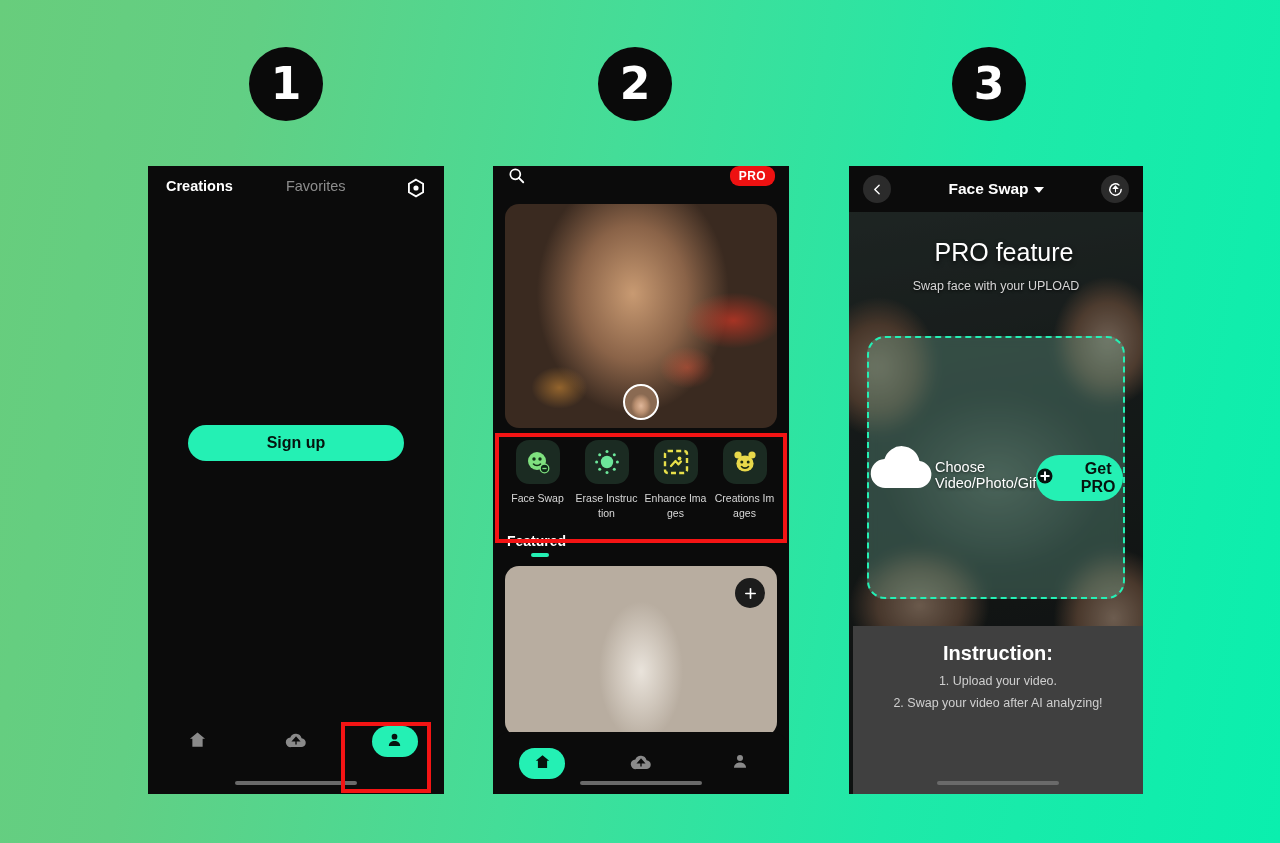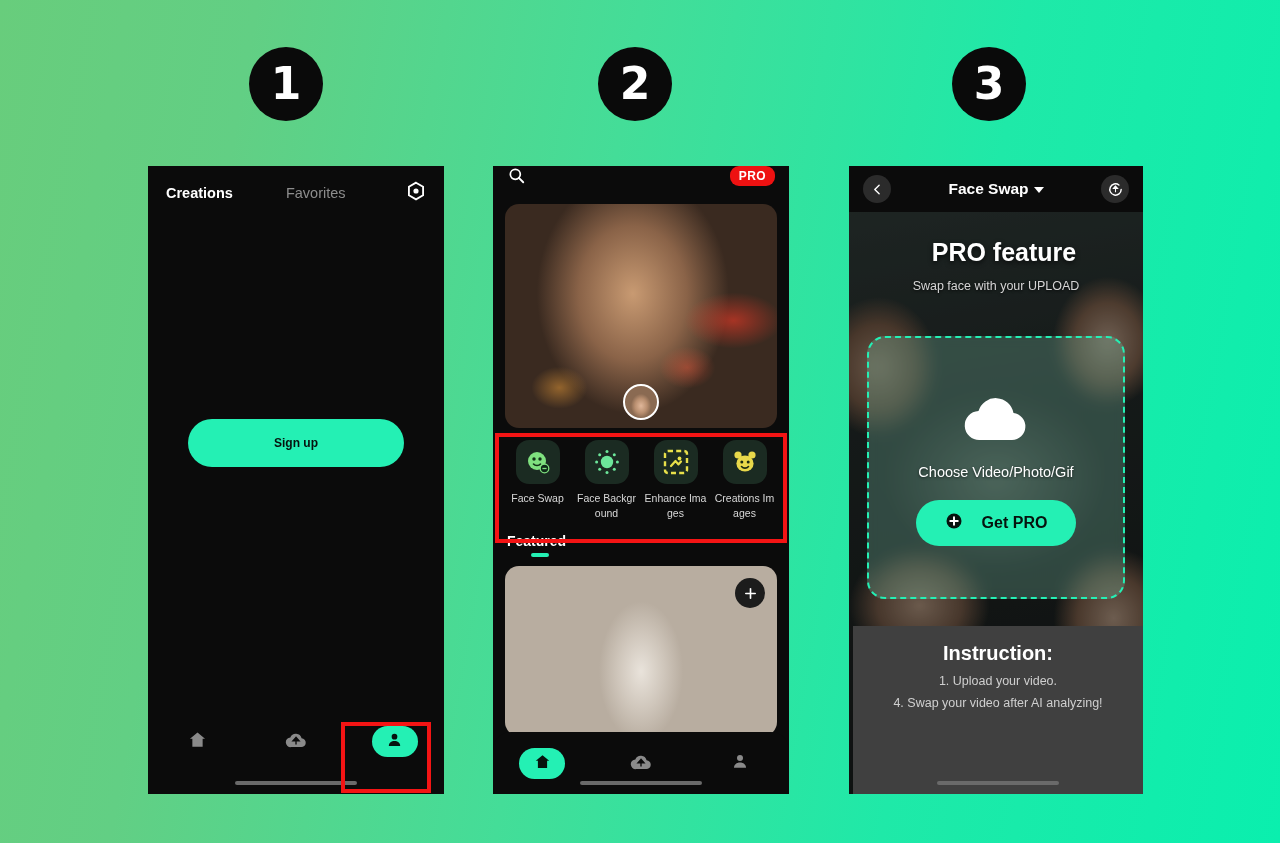--- a/index.html
+++ b/index.html
@@ -35,43 +35,43 @@
     position: absolute;
     background: #0b0b0b;
     overflow: hidden;
   }
   #phone1 { left: 148px; top: 166px; width: 296px; height: 628px; }
   #phone2 { left: 493px; top: 166px; width: 296px; height: 628px; }
   #phone3 { left: 849px; top: 166px; width: 294px; height: 628px; }
 
   
   .p1-header {
-    display: flex; align-items: center;
+    display: flex; 
     padding: 12px 18px 0 18px;
     height: 42px;
   }
   .p1-tab {
     font-size: 14.5px;
     font-weight: bold;
     color: #ffffff;
     margin-right: 26px;
   }
   .p1-tab.inactive { color: #8d8d8d; font-weight: normal; margin-left: 27px; }
   .p1-gear { margin-left: auto; }
 
   .p1-body {
     height: 470px;
     display: flex; align-items: center; justify-content: center;
   }
   .signup-btn {
-    width: 216px; height: 48px;
+    width: 216px; height: 36px;
     border-radius: 26px;
     background: #24f0b4;
     color: #06130e;
-    font-size: 12px;
+    font-size: 16px;
     font-weight: bold;
     display: flex; align-items: center; justify-content: center;
     border: none;
     cursor: pointer;
   }
 
   .p1-nav {
     position: absolute;
     left: 0; right: 0; bottom: 22px;
     height: 62px;
@@ -244,38 +244,38 @@
   .caret {
     display: inline-block;
     margin-left: 5px;
     border-left: 5px solid transparent;
     border-right: 5px solid transparent;
     border-top: 6px solid #ffffff;
     vertical-align: middle;
   }
   .p3-hero-text { position: relative; text-align: center; padding-top: 26px; }
   .pro-feature {
-    color: #ffffff; font-size: 25px; font-weight: bold;
+    color: #ffffff; font-size: 25px; font-weight: normal;
     text-shadow: 0 2px 5px rgba(0,0,0,.7);
     margin-left: 16px;
   }
   .pro-sub {
     color: #d5d5d5; font-size: 12.5px; margin-top: 12px;
     text-shadow: 0 1px 3px rgba(0,0,0,.8);
   }
   .upload-box {
     position: absolute;
     left: 18px; right: 18px;
     top: 170px;
     height: 263px;
     border: 2px dashed #24f0b4;
     border-radius: 18px;
     background: rgba(120,190,165,.30);
     backdrop-filter: blur(6px);
-    display: flex; flex-direction: column;
+    display: flex; flex-direction: row;
     align-items: center; justify-content: center;
   }
   .choose-label {
     color: #ffffff; font-size: 14.5px; margin-top: 14px;
     text-shadow: 0 1px 3px rgba(0,0,0,.6);
   }
   .getpro-btn {
     margin-top: 20px;
     width: 160px; height: 46px; border-radius: 24px;
     background: #24f0b4;
@@ -403,21 +403,21 @@
               <circle cx="20.3" cy="5.7" r="1.5"></circle>
             <circle cx="23.4" cy="13" r="1.5"></circle>
               <circle cx="20.3" cy="20.3" r="1.5"></circle>
             <circle cx="13" cy="23.4" r="1.5"></circle>
               <circle cx="5.7" cy="20.3" r="1.5"></circle>
             <circle cx="2.6" cy="13" r="1.5"></circle>
               <circle cx="5.7" cy="5.7" r="1.5"></circle>
           </g>
         </svg>
       </div>
-      <div class="tool-label">Face Background</div>
+      <div class="tool-label">Erase Instruction</div>
     </div>
 
     <div class="tool">
       <div class="tool-icon">
         <svg width="26" height="26" viewBox="0 0 26 26">
           <rect x="2" y="2" width="22" height="22" rx="3" fill="none" stroke="#e8e04a" stroke-width="2.4" stroke-dasharray="5 3.2"></rect>
           <path d="M8 17l4.5-5 3 3.4 2.5-2.9" stroke="#e8e04a" stroke-width="2.2" fill="none" stroke-linecap="round" stroke-linejoin="round"></path>
           <circle cx="16.5" cy="9.5" r="1.9" fill="#e8e04a"></circle>
         </svg>
       </div>
@@ -529,17 +529,17 @@
         </svg>
       </span>
       <span>Get PRO</span>
     </button>
   </div>
 
   <div class="p3-instr">
     <div class="instr-title">Instruction:</div>
     <div class="instr-list">
       <div class="instr-item">1. Upload your video.</div>
-      <div class="instr-item">4. Swap your video after AI analyzing!</div>
+      <div class="instr-item">2. Swap your video after AI analyzing!</div>
     </div>
     <div class="home-indicator"></div>
   </div>
 </div>
 
 </body></html>

